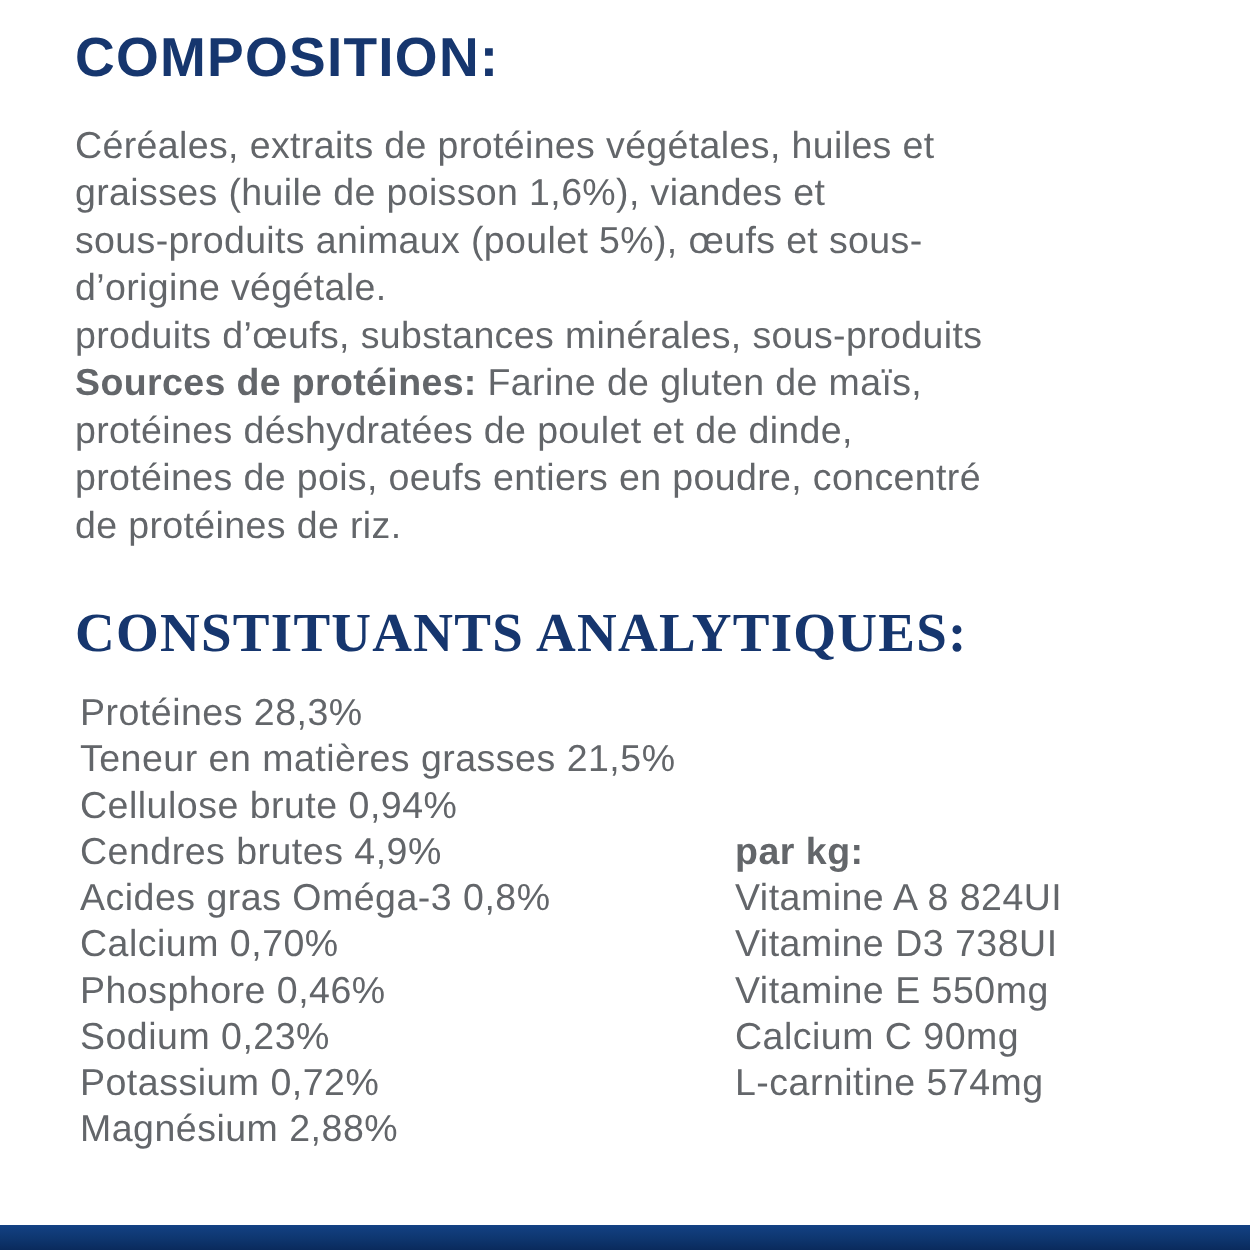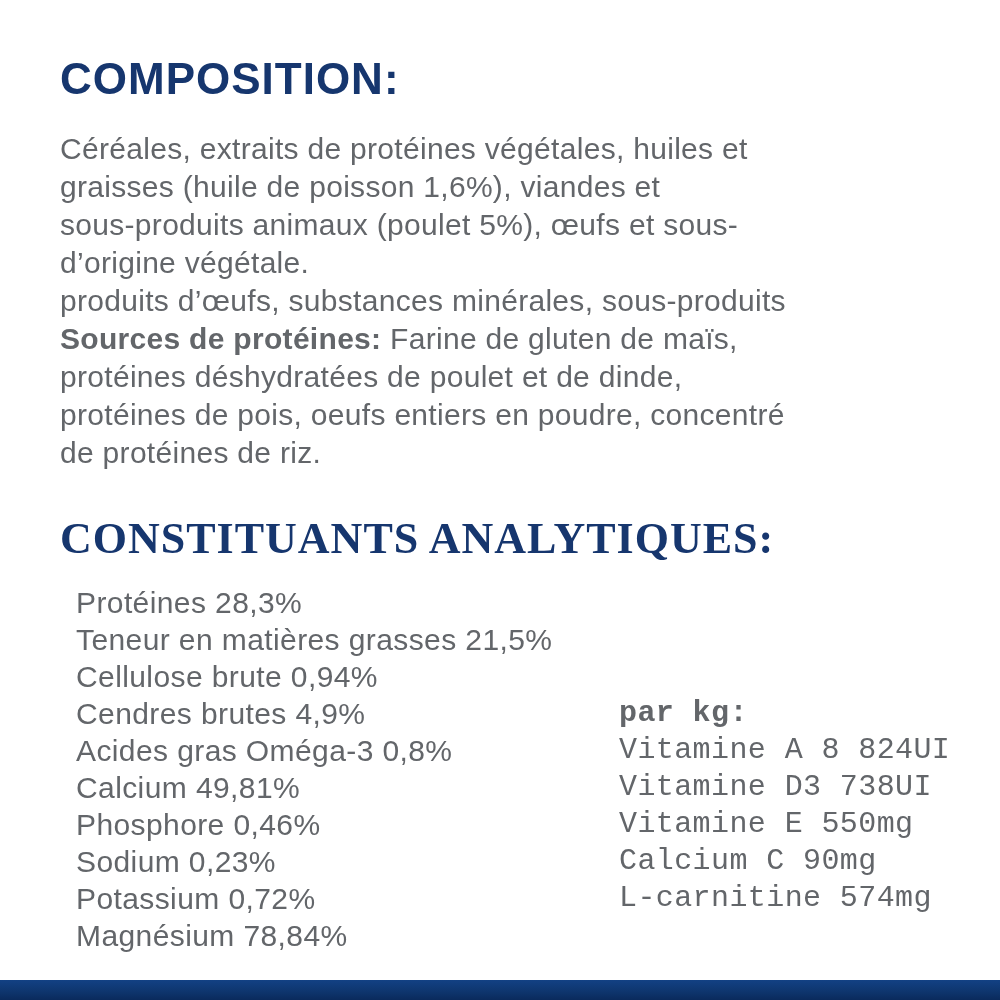--- a/index.html
+++ b/index.html
@@ -12,21 +12,21 @@
     height: 1000px;
     position: relative;
     overflow: hidden;
     font-family: "Liberation Sans", sans-serif;
   }
   .content {
     position: absolute;
     top: 0;
     left: 0;
     width: 1000px;
-    padding: 56px 0 0 60px;
+    padding: 24px 0 0 60px;
     box-sizing: border-box;
   }
   .heading {
     color: #16366e;
     font-size: 44px;
     line-height: 46px;
     font-weight: bold;
     letter-spacing: 1px;
     margin: 0;
   }
@@ -54,28 +54,27 @@
   .columns {
     position: relative;
     color: #63666a;
     font-size: 30px;
     line-height: 37px;
     letter-spacing: 0.4px;
     height: 382px;
   }
   .col-left {
     position: absolute;
-    left: 16px;
+    left: 4px;
     top: 0;
   }
   .col-right {
     position: absolute;
-    left: 559px;
+    left: 528px;
     top: 111px;
-    font-family: Liberation Mono, monospace;
   }
   .bottom-bar {
     position: absolute;
     left: 0;
     bottom: 0;
     width: 1000px;
     height: 20px;
     background: linear-gradient(180deg, #134184 0%, #0e366f 55%, #0a2a5c 100%);
   }
 </style>
@@ -107,25 +106,25 @@
 
   <h2 class="heading analytics-heading">CONSTITUANTS ANALYTIQUES:</h2>
 
   <div class="columns">
     <div class="col-left">
         <div class="line">Protéines 28,3%</div>
         <div class="line">Teneur en matières grasses 21,5%</div>
         <div class="line">Cellulose brute 0,94%</div>
         <div class="line">Cendres brutes 4,9%</div>
         <div class="line">Acides gras Oméga-3 0,8%</div>
-        <div class="line">Calcium 49,81%</div>
+        <div class="line">Calcium 0,70%</div>
         <div class="line">Phosphore 0,46%</div>
         <div class="line">Sodium 0,23%</div>
         <div class="line">Potassium 0,72%</div>
-        <div class="line">Magnésium 78,84%</div>
+        <div class="line">Magnésium 2,88%</div>
       </div>
     <div class="col-right">
       <div class="line bold">par kg:</div>
       <div>
           <div class="line">Vitamine A 8 824UI</div>
           <div class="line">Vitamine D3 738UI</div>
           <div class="line">Vitamine E 550mg</div>
           <div class="line">Calcium C 90mg</div>
           <div class="line">L-carnitine 574mg</div>
         </div>

